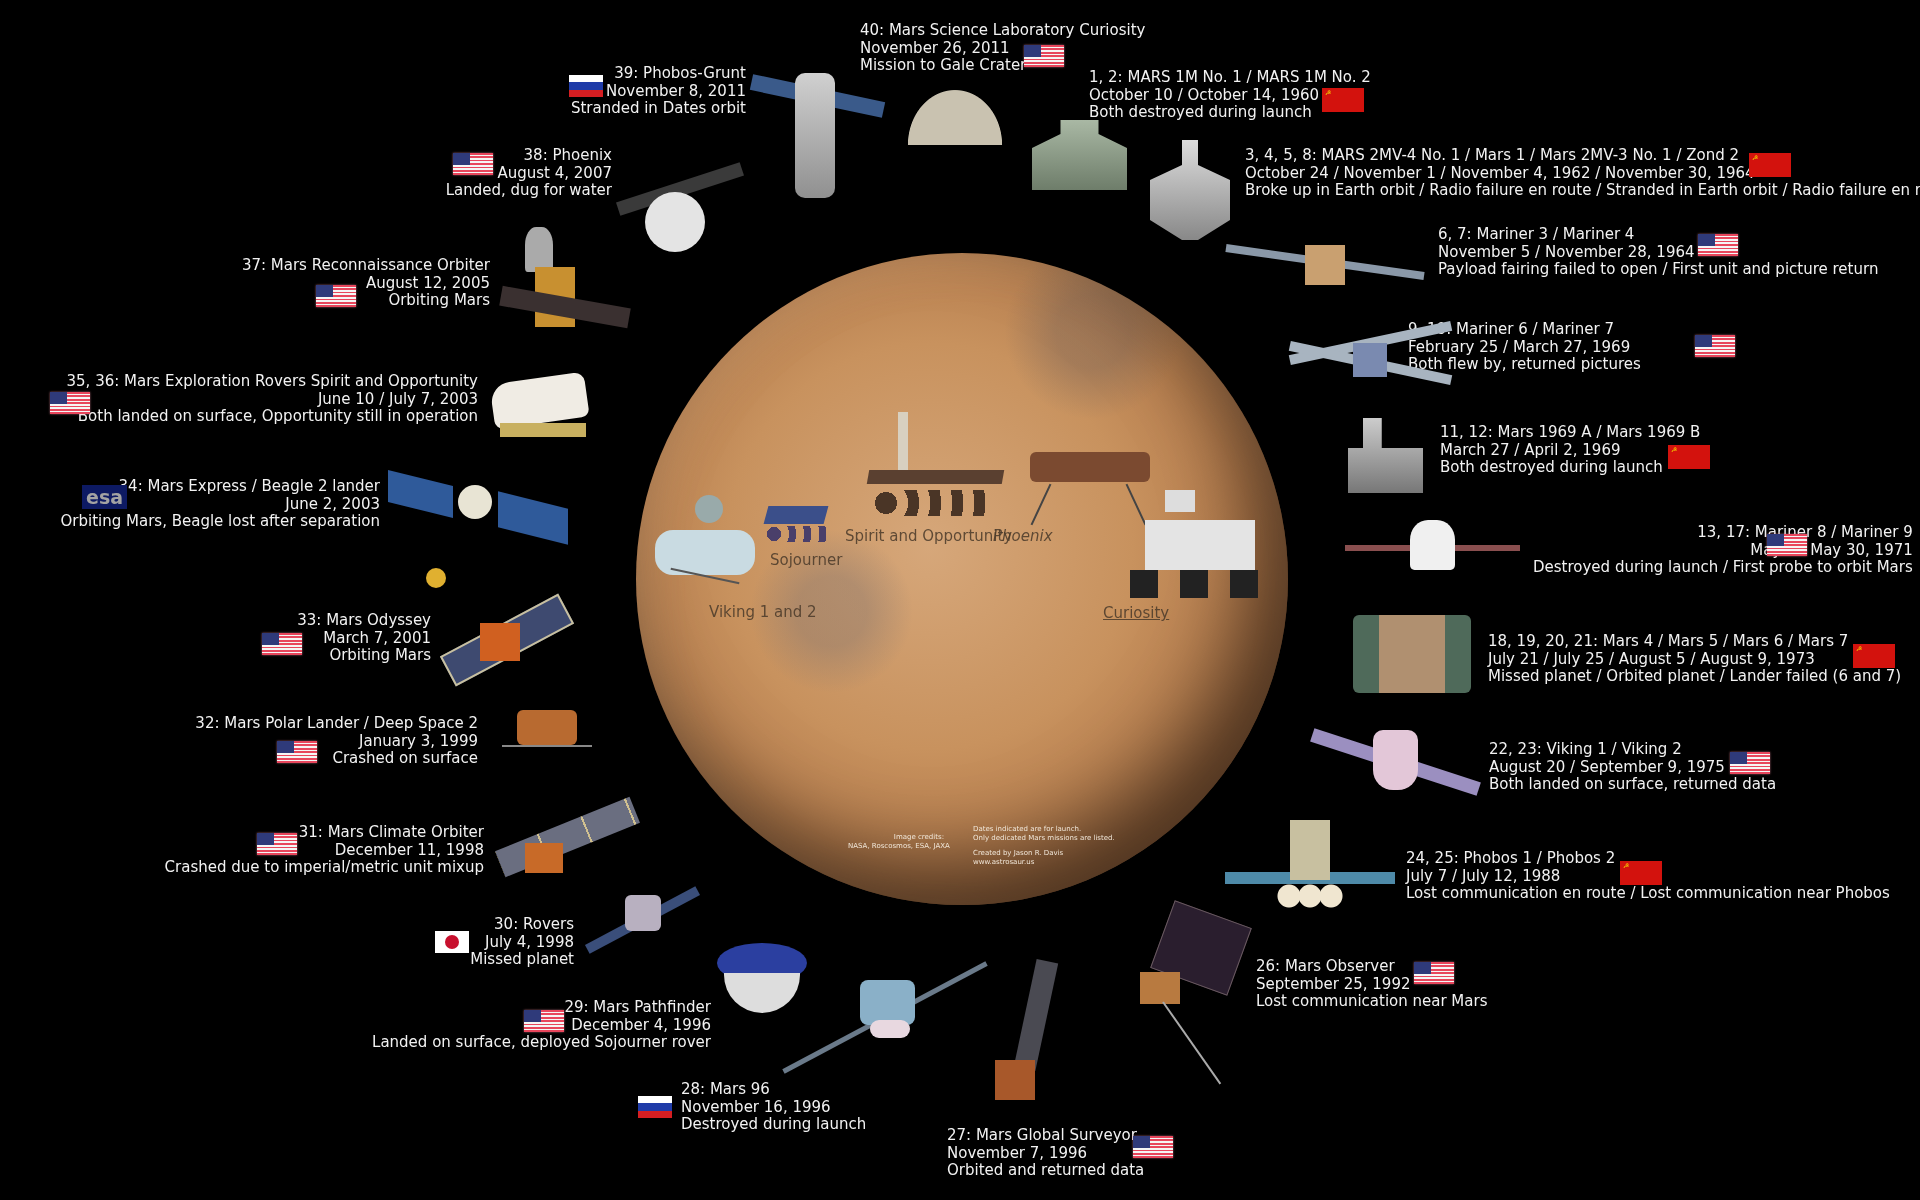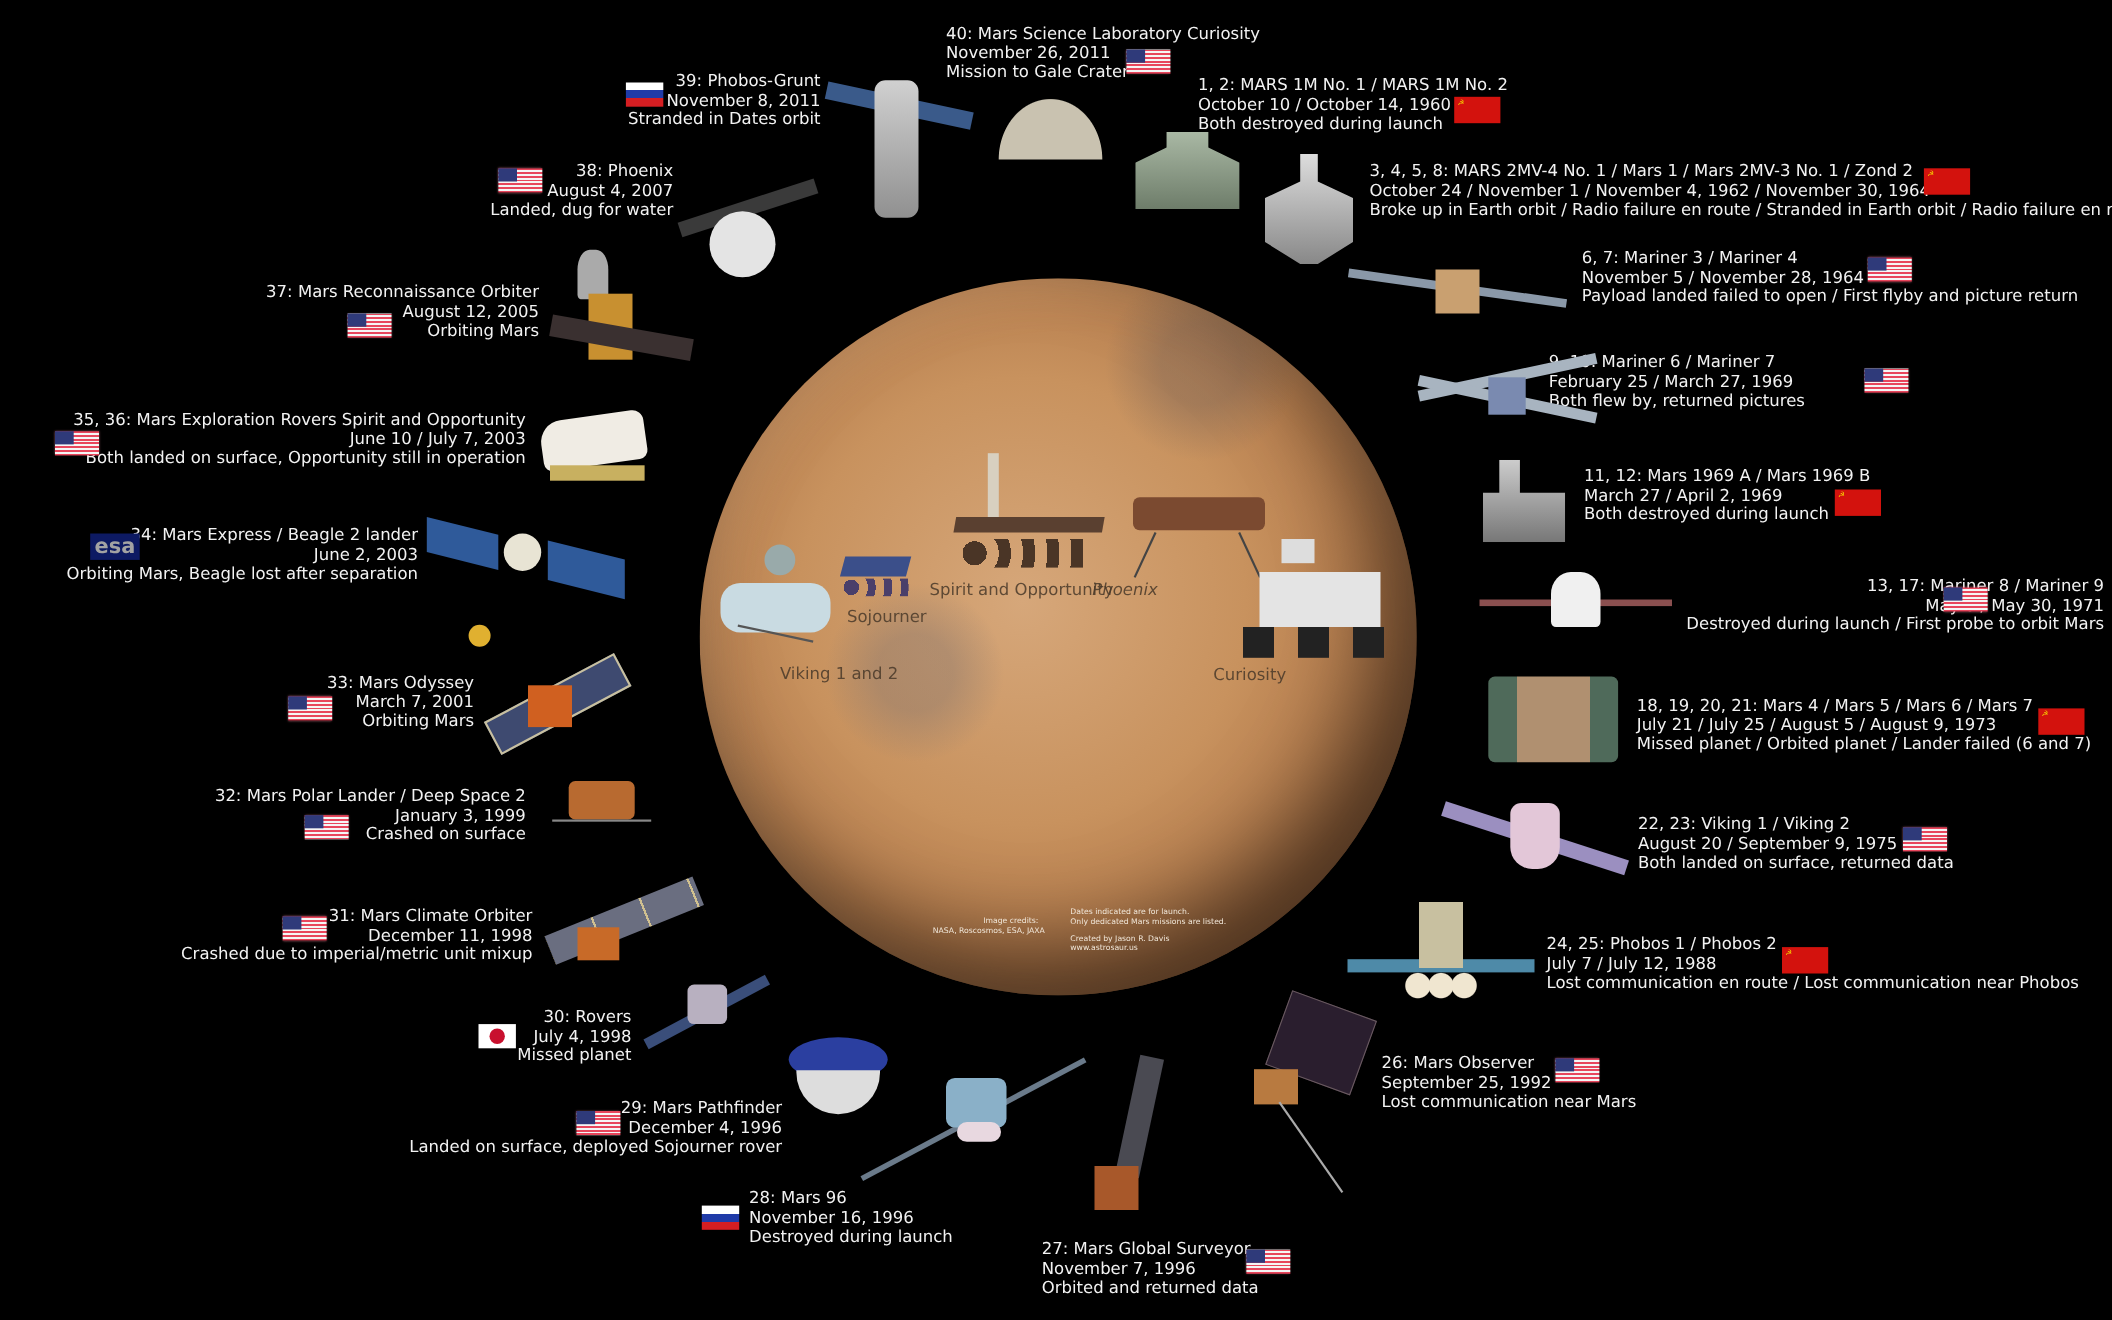--- a/index.html
+++ b/index.html
@@ -55,21 +55,21 @@
 <div class="craft" style="left:1125px;top:490px;width:140px;height:150px;">
   <div style="position:absolute;left:40px;top:0;width:30px;height:22px;background:#ddd;"></div>
   <div style="position:absolute;left:20px;top:30px;width:110px;height:50px;background:#e4e4e4;"></div>
   <div style="position:absolute;left:5px;top:80px;width:130px;height:28px;background:repeating-linear-gradient(90deg,#222 0 28px,transparent 28px 50px);"></div>
 </div>
 
 <div class="rover-label" style="left:709px;top:603px;">Viking 1 and 2</div>
 <div class="rover-label" style="left:770px;top:551px;">Sojourner</div>
 <div class="rover-label" style="left:845px;top:527px;">Spirit and Opportunity</div>
 <div class="rover-label" style="left:993px;top:527px;font-style:italic;">Phoenix</div>
-<div class="rover-label" style="left:1103px;top:604px;">Curiosity</div>
+<div class="rover-label" style="left:1103px;top:604px;text-decoration:underline;">Curiosity</div>
 
 <div class="credit" style="left:848px;top:833px;text-align:right;width:96px;">
   <div>Image credits:</div>
   <div>NASA, Roscosmos, ESA, JAXA</div>
 </div>
 <div class="credit" style="left:973px;top:825px;">
   <div>Dates indicated are for launch.</div>
   <div>Only dedicated Mars missions are listed.</div>
   <div style="height:6px"></div>
   <div>Created by Jason R. Davis</div>
@@ -96,21 +96,21 @@
   <div>3, 4, 5, 8: MARS 2MV-4 No. 1 / Mars 1 / Mars 2MV-3 No. 1 / Zond 2</div>
   <div>October 24 / November 1 / November 4, 1962 / November 30, 1964</div>
   <div>Broke up in Earth orbit / Radio failure en route / Stranded in Earth orbit / Radio failure en route</div>
 </div>
 <div class="flag flag-ussr" style="left:1749px;top:153px;"></div>
 <div class="craft" style="left:1150px;top:140px;width:80px;height:100px;background:linear-gradient(#ddd,#888);clip-path:polygon(40% 0,60% 0,60% 25%,100% 40%,100% 80%,60% 100%,40% 100%,0 80%,0 40%,40% 25%);"></div>
 
 <div class="mission" style="left:1438px;top:226px;">
   <div>6, 7: Mariner 3 / Mariner 4</div>
   <div>November 5 / November 28, 1964</div>
-  <div>Payload landed failed to open / First flyby and picture return</div>
+  <div>Payload fairing failed to open / First unit and picture return</div>
 </div>
 <div class="flag flag-us" style="left:1698px;top:234px;"></div>
 <div class="craft" style="left:1225px;top:240px;width:200px;height:50px;">
   <div style="position:absolute;left:0;top:18px;width:200px;height:8px;background:#8a98a8;transform:rotate(8deg);"></div>
   <div style="position:absolute;left:80px;top:5px;width:40px;height:40px;background:#c9a070;"></div>
 </div>
 
 <div class="mission" style="left:1408px;top:321px;">
   <div>9, 10: Mariner 6 / Mariner 7</div>
   <div>February 25 / March 27, 1969</div>

